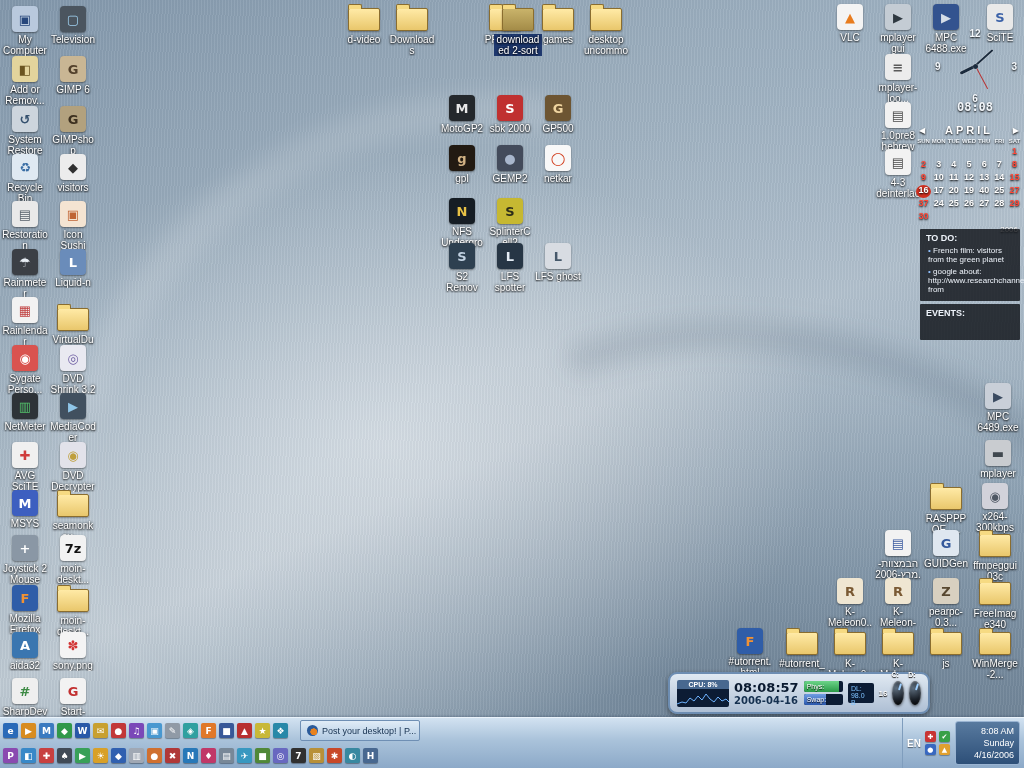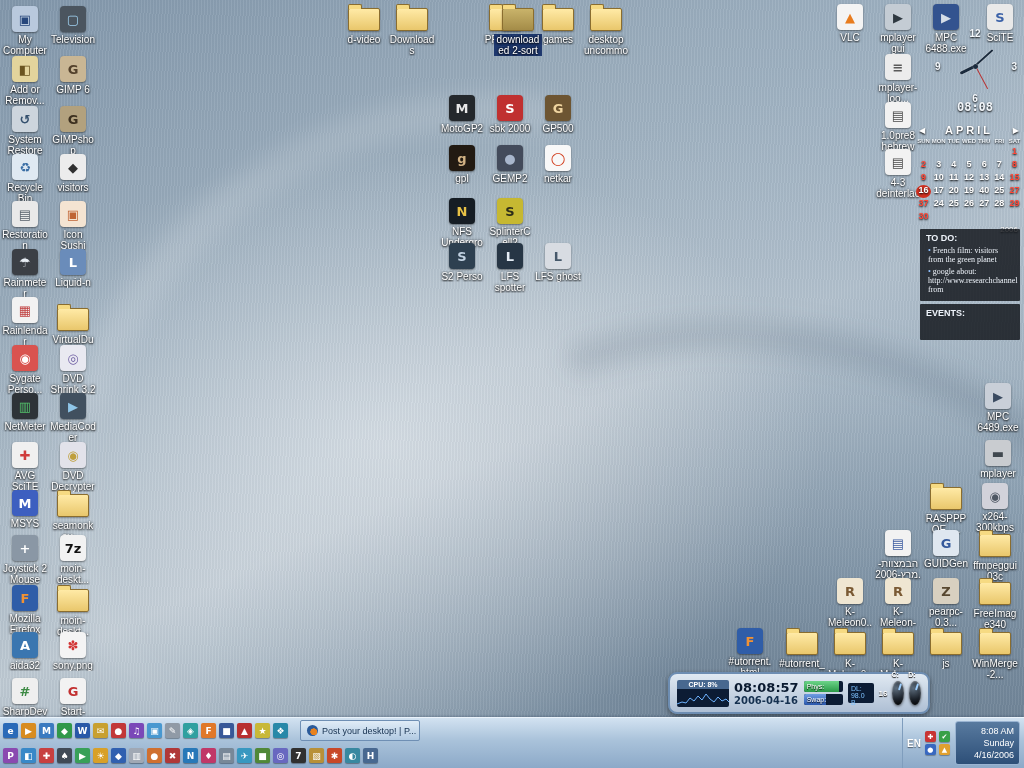--- a/index.html
+++ b/index.html
@@ -59,21 +59,21 @@
   .cal-cell.weekend{color:#ff4838;}
   .cal-cell.today{background:#d03020;border-radius:50%;color:#fff;}
   .cal-year{text-align:right;font-size:8px;padding-right:4px;margin-top:1px;text-shadow:0 1px 2px #000;}
 
   
   .panel{position:absolute;left:920px;width:100px;background:rgba(8,10,15,.78);color:#eef3fa;
     padding:4px 6px;box-sizing:border-box;border-radius:1px;}
   .todo{top:229px;min-height:62px;}
   .events{top:304px;height:36px;}
   .panel-title{font:bold 9px "Liberation Sans",sans-serif;margin-bottom:2px;}
-  .todo-list{margin:0;padding:0 0 0 2px;list-style:none;font-family:Liberation Serif, serif;}
+  .todo-list{margin:0;padding:0 0 0 2px;list-style:none;}
   .todo-list li{font-size:8px;line-height:9px;margin:3px 0;}
   .todo-list li::before{content:"• ";color:#8fc0ff;}
 
   
 
   
   .sysmon{position:absolute;left:668px;top:672px;width:262px;height:42px;border-radius:9px;
     background:linear-gradient(#e0e9f2,#aebfd4);border:2px solid #6d8db2;box-shadow:0 2px 5px rgba(0,0,0,.45);
     display:flex;align-items:center;gap:5px;padding:2px 7px;box-sizing:border-box;}
   .sm-cpu{width:58px;}
@@ -296,21 +296,21 @@
     <div class="desktop-icon" style="left: 438px; top: 196px;">
       <div class="app-glyph" style="background: rgb(22, 29, 36); color: rgb(232, 194, 70);">N</div>
       <div class="icon-label">NFS Underground</div>
     </div>
     <div class="desktop-icon" style="left: 486px; top: 196px;">
       <div class="app-glyph" style="background: rgb(198, 184, 50); color: rgb(44, 44, 26);">S</div>
       <div class="icon-label">SplinterCell2</div>
     </div>
     <div class="desktop-icon" style="left: 438px; top: 241px;">
       <div class="app-glyph" style="background: rgb(46, 64, 80); color: rgb(194, 210, 226);">S</div>
-      <div class="icon-label">S2 Perso</div>
+      <div class="icon-label">S2 Remov</div>
     </div>
     <div class="desktop-icon" style="left: 486px; top: 241px;">
       <div class="app-glyph" style="background: rgb(39, 54, 69); color: rgb(228, 236, 244);">L</div>
       <div class="icon-label">LFS spotter</div>
     </div>
     <div class="desktop-icon" style="left: 534px; top: 241px;">
       <div class="app-glyph" style="background: rgb(216, 220, 226); color: rgb(70, 88, 106);">L</div>
       <div class="icon-label">LFS ghost</div>
     </div>
     <div class="desktop-icon" style="left: 826px; top: 2px;">

